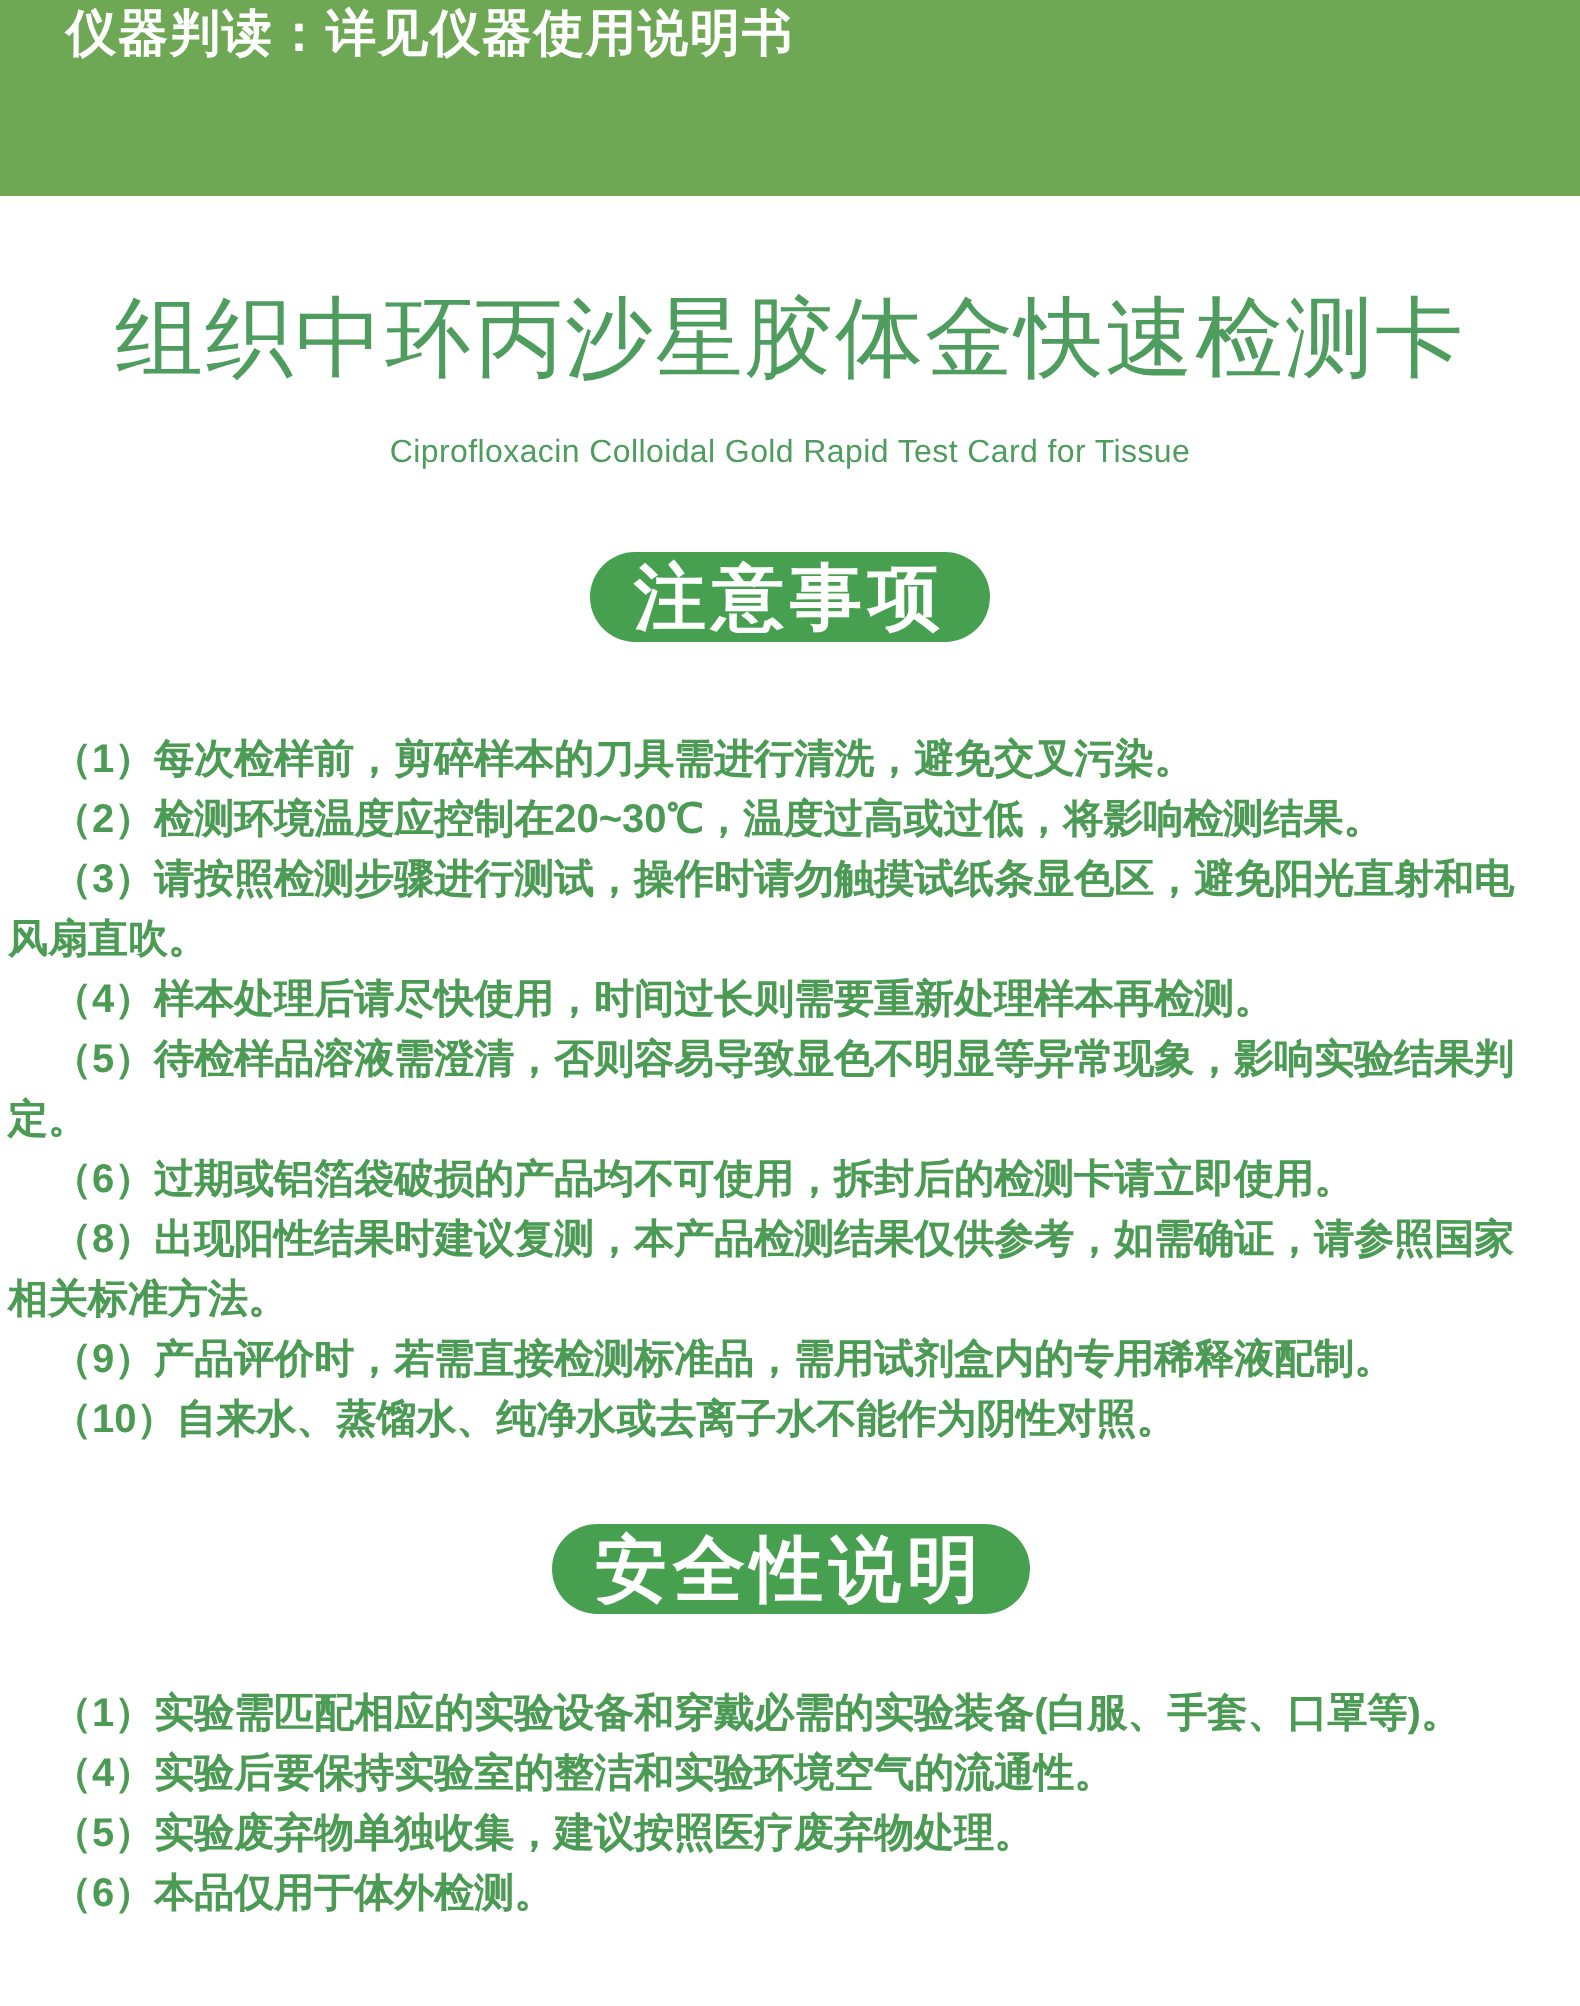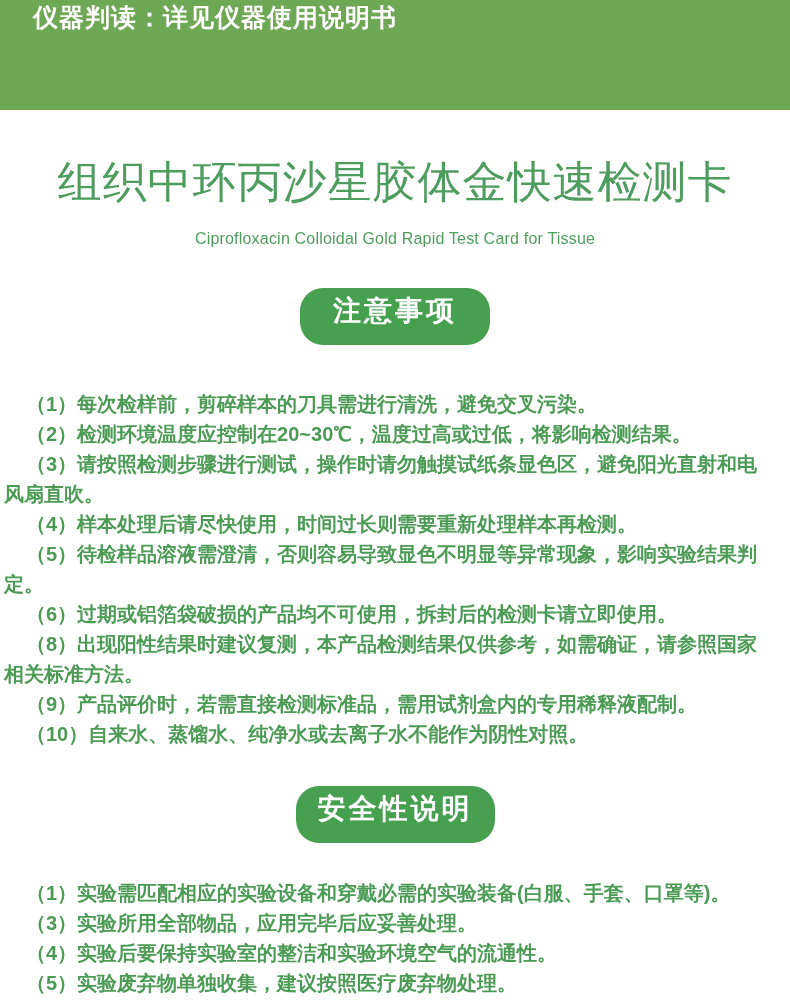--- a/index.html
+++ b/index.html
@@ -3,21 +3,21 @@
 <meta charset="utf-8">
 <style>
   * { margin:0; padding:0; box-sizing:border-box; }
   html,body { width:790px; height:1003px; overflow:hidden; }
   body {
     background:#ffffff;
     font-family:"Liberation Sans", sans-serif;
     position:relative;
   }
   .band {
-    width:790px; height:110px;
+    width:790px; height:98px;
     background:#6FA855;
     padding:2px 0 0 33px;
   }
   .band-note {
     color:#ffffff;
     font-size:25px;
     font-weight:700;
     line-height:1.25;
     letter-spacing:1px;
   }
@@ -39,26 +39,26 @@
     letter-spacing:0.2px;
   }
   .badge {
     display:block;
     width:-moz-fit-content;
     width:fit-content;
     min-width:190px;
     margin:0 auto;
     background:#46A04F;
     color:#ffffff;
-    font-size:28px;
+    font-size:36px;
     font-weight:700;
     letter-spacing:3px;
     text-align:center;
     line-height:45px;
-    height:57px;
+    height:45px;
     padding:0 22px;
     border-radius:23px;
   }
   .badge-precautions { margin-top:40px; }
   .badge-safety { margin-top:37px; }
   .list {
     padding:0 30px 0 4px;
   }
   .list-precautions { margin-top:44px; }
   .list-safety { margin-top:35px; }
@@ -93,17 +93,16 @@
   <p>（6）过期或铝箔袋破损的产品均不可使用，拆封后的检测卡请立即使用。</p>
   <p>（8）出现阳性结果时建议复测，本产品检测结果仅供参考，如需确证，请参照国家相关标准方法。</p>
   <p>（9）产品评价时，若需直接检测标准品，需用试剂盒内的专用稀释液配制。</p>
   <p>（10）自来水、蒸馏水、纯净水或去离子水不能作为阴性对照。</p>
 </div>
 
 <div class="badge badge-safety">安全性说明</div>
 
 <div class="list list-safety">
   <p>（1）实验需匹配相应的实验设备和穿戴必需的实验装备(白服、手套、口罩等)。</p>
-  <p>（3）实验所用全部物品，应用完毕后应妥善处理。</p>
   <p>（4）实验后要保持实验室的整洁和实验环境空气的流通性。</p>
   <p>（5）实验废弃物单独收集，建议按照医疗废弃物处理。</p>
   <p>（6）本品仅用于体外检测。</p>
 </div>
 
 </body></html>

